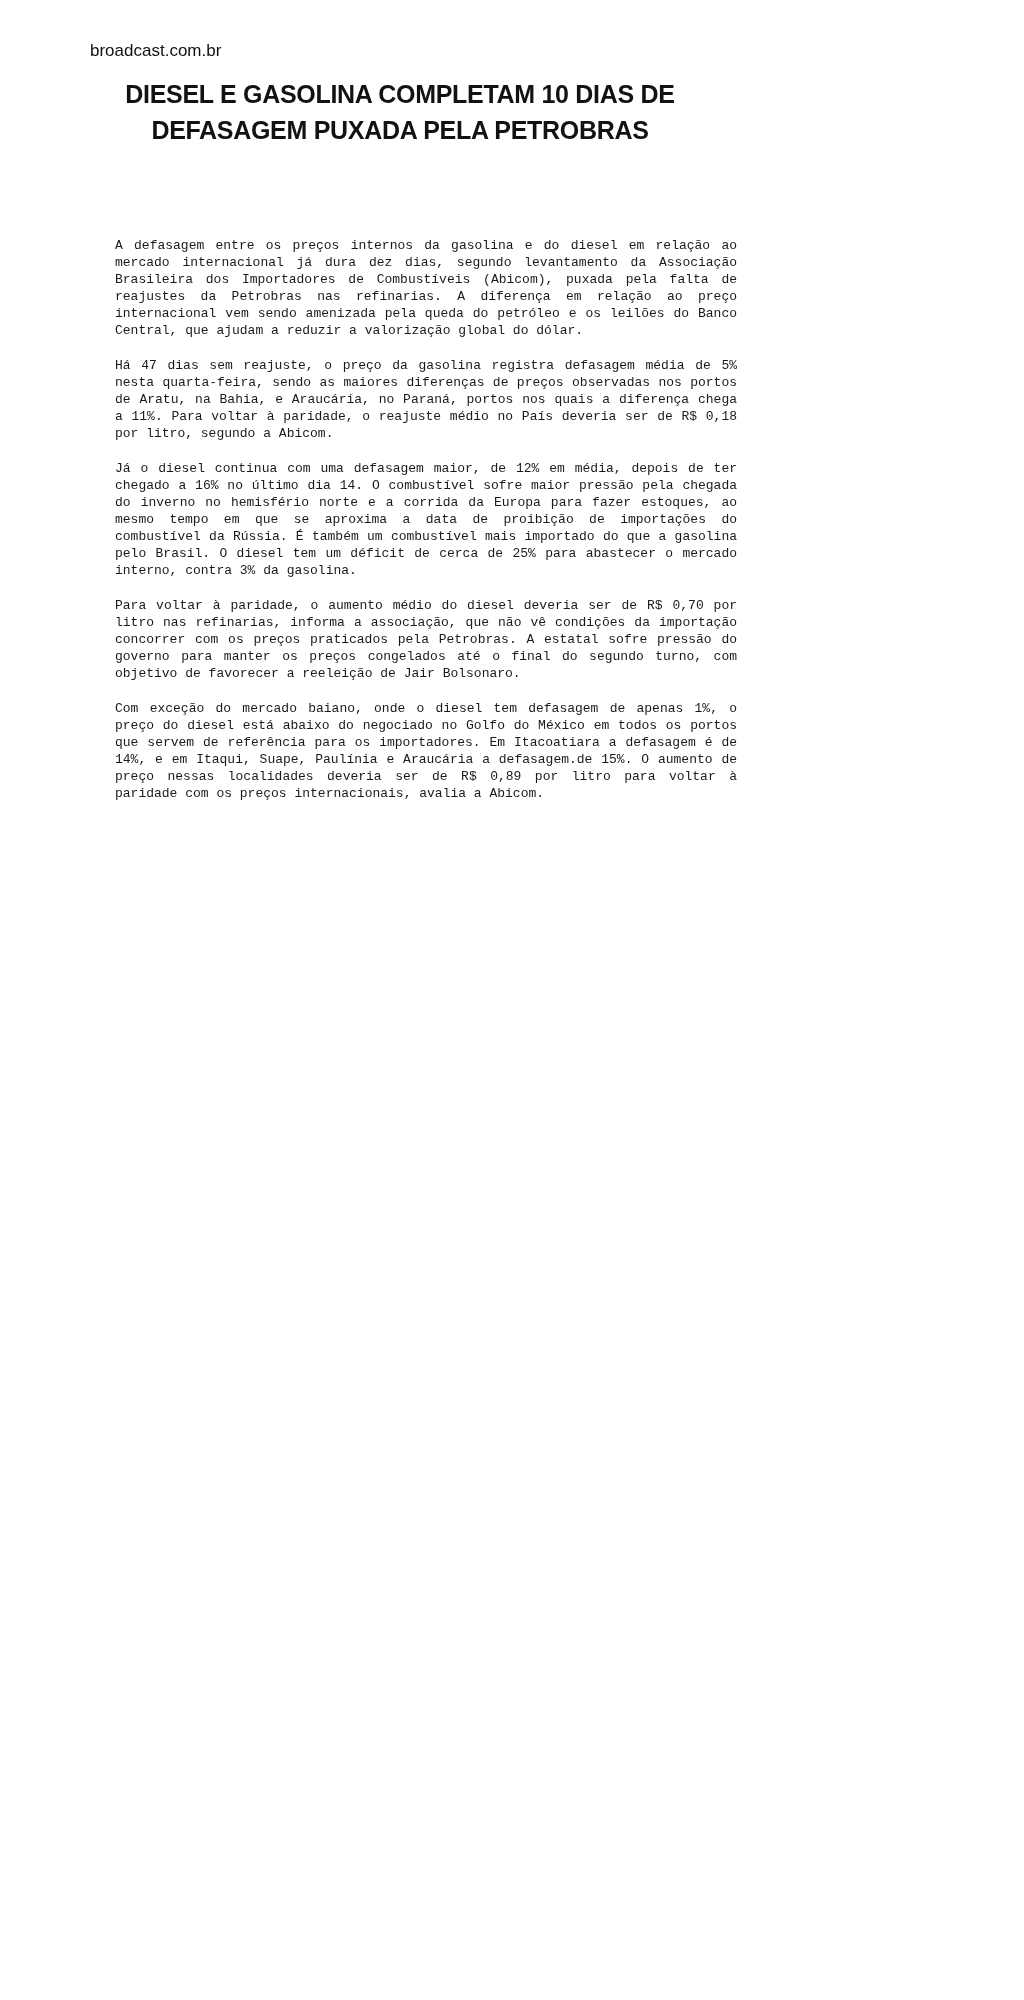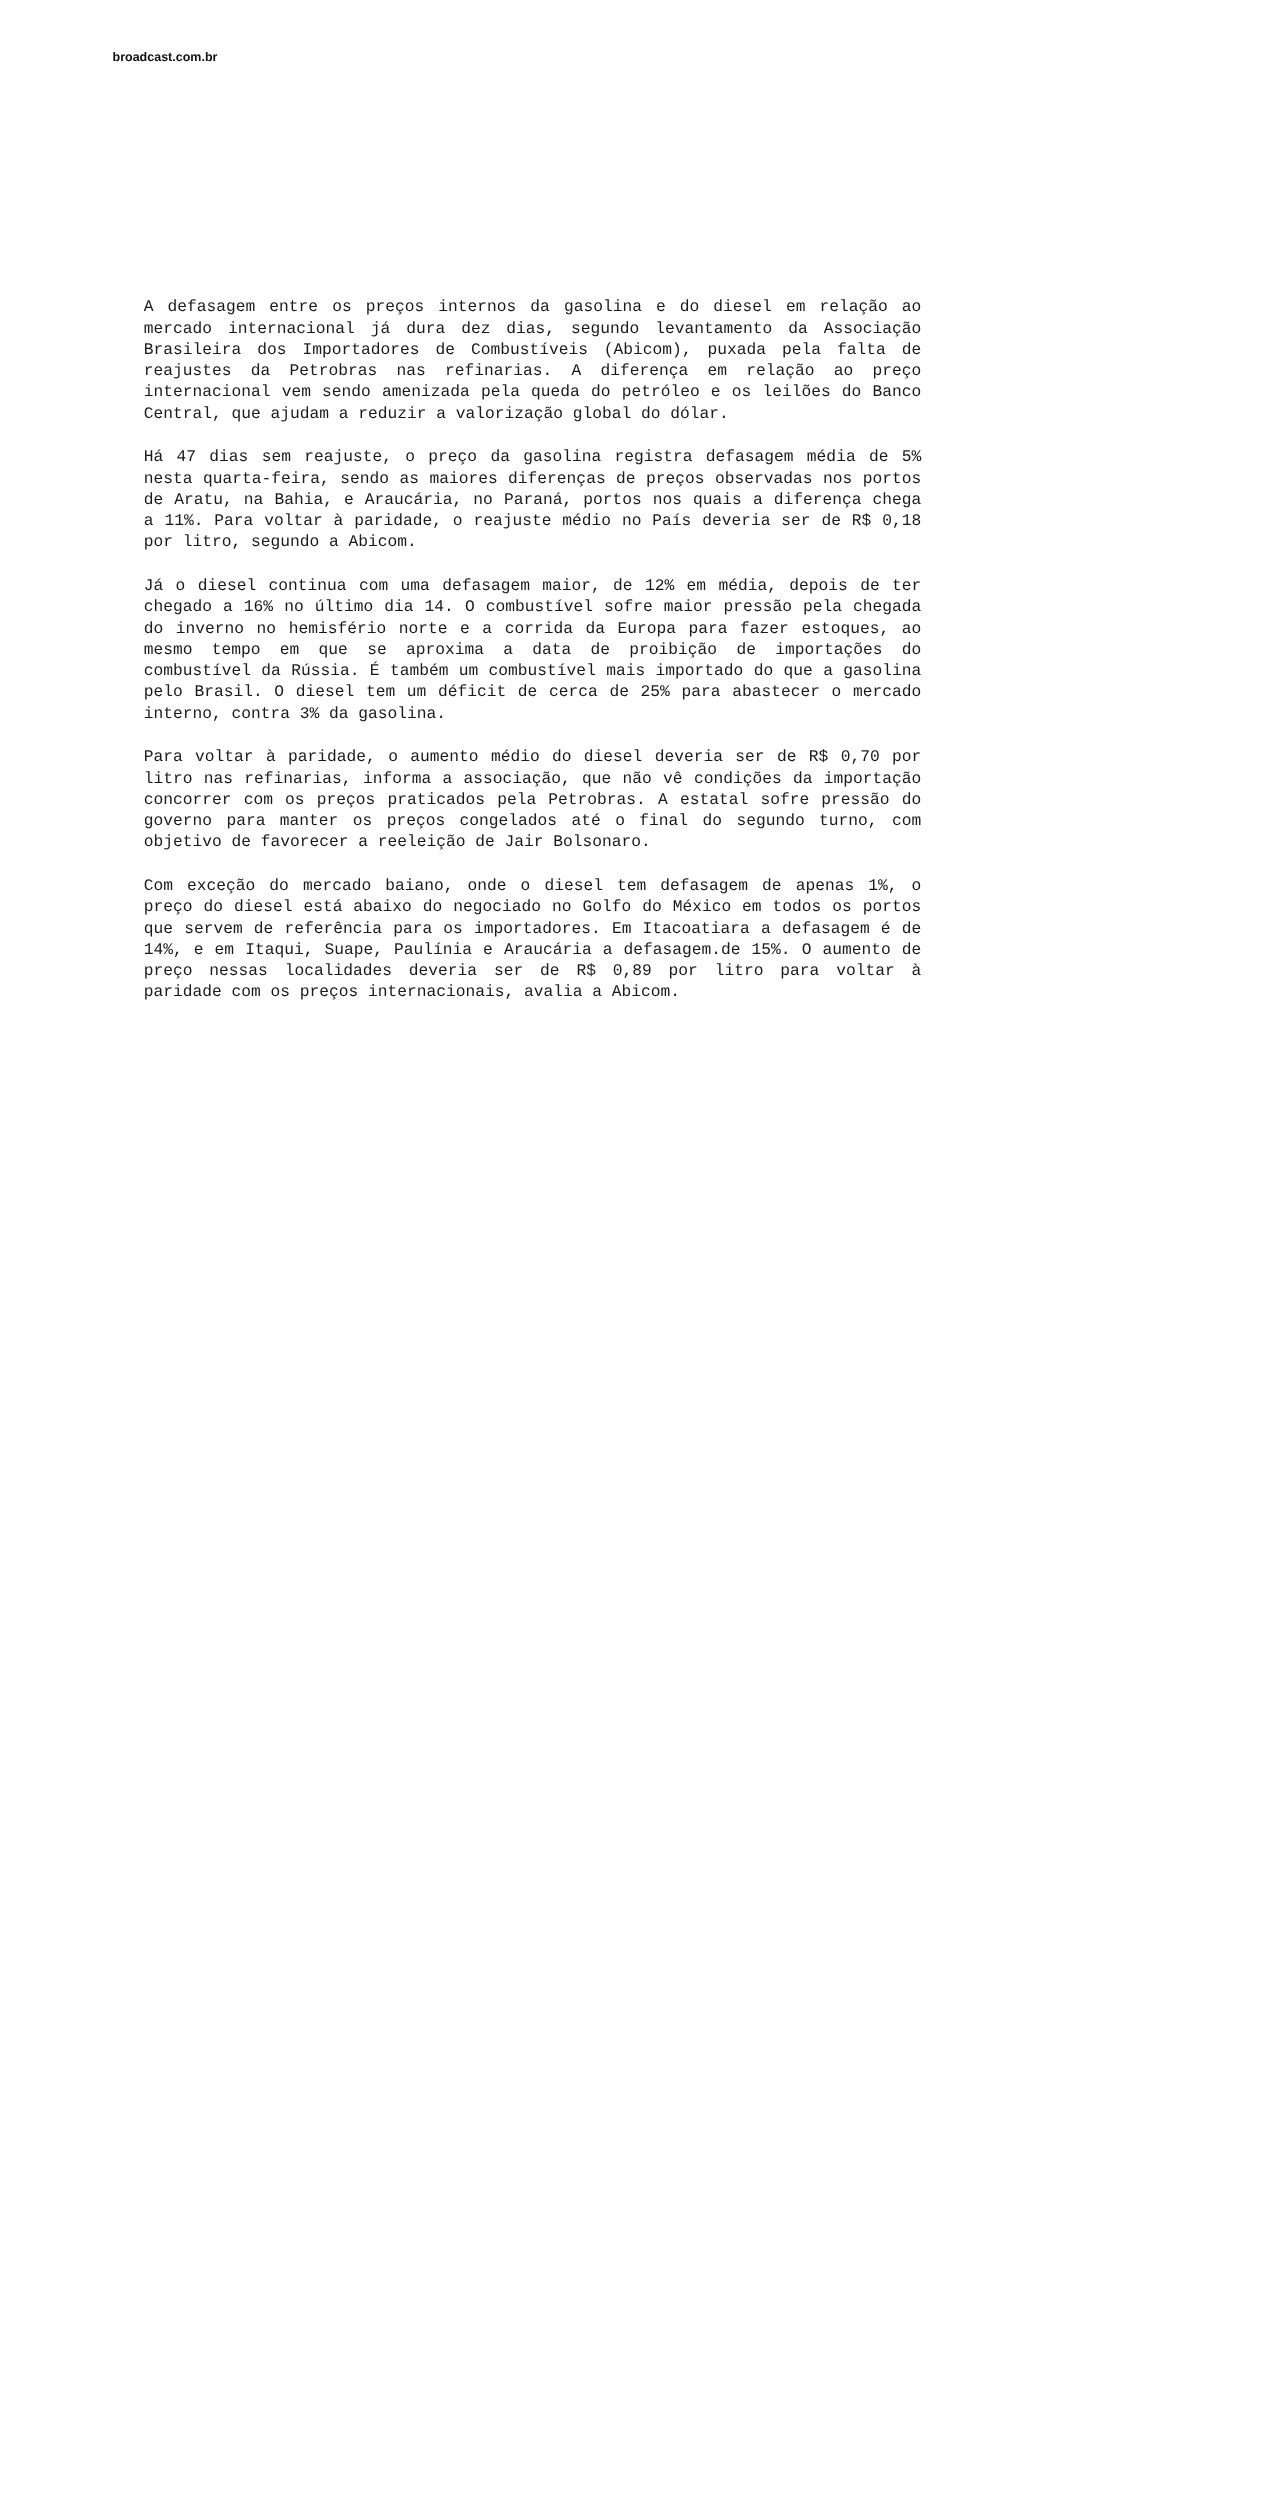--- a/index.html
+++ b/index.html
@@ -13,22 +13,22 @@
     height: 2000px;
     background: #ffffff;
     font-family: "Liberation Sans", sans-serif;
     color: #1a1a1a;
     overflow: hidden;
   }
   .site-label {
     position: absolute;
     left: 90px;
     top: 41px;
-    font-size: 10px;
-    font-weight: 700;
+    font-size: 17px;
+    font-weight: 400;
     color: #111111;
   }
   .headline {
     position: absolute;
     left: 100px;
     top: 76px;
     width: 600px;
     margin: 0;
     text-align: center;
     font-size: 25px;
@@ -52,20 +52,21 @@
     margin: 0 0 18px 0;
   }
 </style>
 </head>
 <body>
 
 <div class="page">
 
   <div class="site-label">broadcast.com.br</div>
 
+  <h1 class="headline">DIESEL E GASOLINA COMPLETAM 10 DIAS DE DEFASAGEM PUXADA PELA PETROBRAS</h1>
 
   <div class="article-body">
     <p>A defasagem entre os preços internos da gasolina e do diesel em relação ao mercado internacional já dura dez dias, segundo levantamento da Associação Brasileira dos Importadores de Combustíveis (Abicom), puxada pela falta de reajustes da Petrobras nas refinarias. A diferença em relação ao preço internacional vem sendo amenizada pela queda do petróleo e os leilões do Banco Central, que ajudam a reduzir a valorização global do dólar.</p>
     <p>Há 47 dias sem reajuste, o preço da gasolina registra defasagem média de 5% nesta quarta-feira, sendo as maiores diferenças de preços observadas nos portos de Aratu, na Bahia, e Araucária, no Paraná, portos nos quais a diferença chega a 11%. Para voltar à paridade, o reajuste médio no País deveria ser de R$ 0,18 por litro, segundo a Abicom.</p>
     <p>Já o diesel continua com uma defasagem maior, de 12% em média, depois de ter chegado a 16% no último dia 14. O combustível sofre maior pressão pela chegada do inverno no hemisfério norte e a corrida da Europa para fazer estoques, ao mesmo tempo em que se aproxima a data de proibição de importações do combustível da Rússia. É também um combustível mais importado do que a gasolina pelo Brasil. O diesel tem um déficit de cerca de 25% para abastecer o mercado interno, contra 3% da gasolina.</p>
     <p>Para voltar à paridade, o aumento médio do diesel deveria ser de R$ 0,70 por litro nas refinarias, informa a associação, que não vê condições da importação concorrer com os preços praticados pela Petrobras. A estatal sofre pressão do governo para manter os preços congelados até o final do segundo turno, com objetivo de favorecer a reeleição de Jair Bolsonaro.</p>
     <p>Com exceção do mercado baiano, onde o diesel tem defasagem de apenas 1%, o preço do diesel está abaixo do negociado no Golfo do México em todos os portos que servem de referência para os importadores. Em Itacoatiara a defasagem é de 14%, e em Itaqui, Suape, Paulínia e Araucária a defasagem.de 15%. O aumento de preço nessas localidades deveria ser de R$ 0,89 por litro para voltar à paridade com os preços internacionais, avalia a Abicom.</p>
   </div>
 
 </div>

